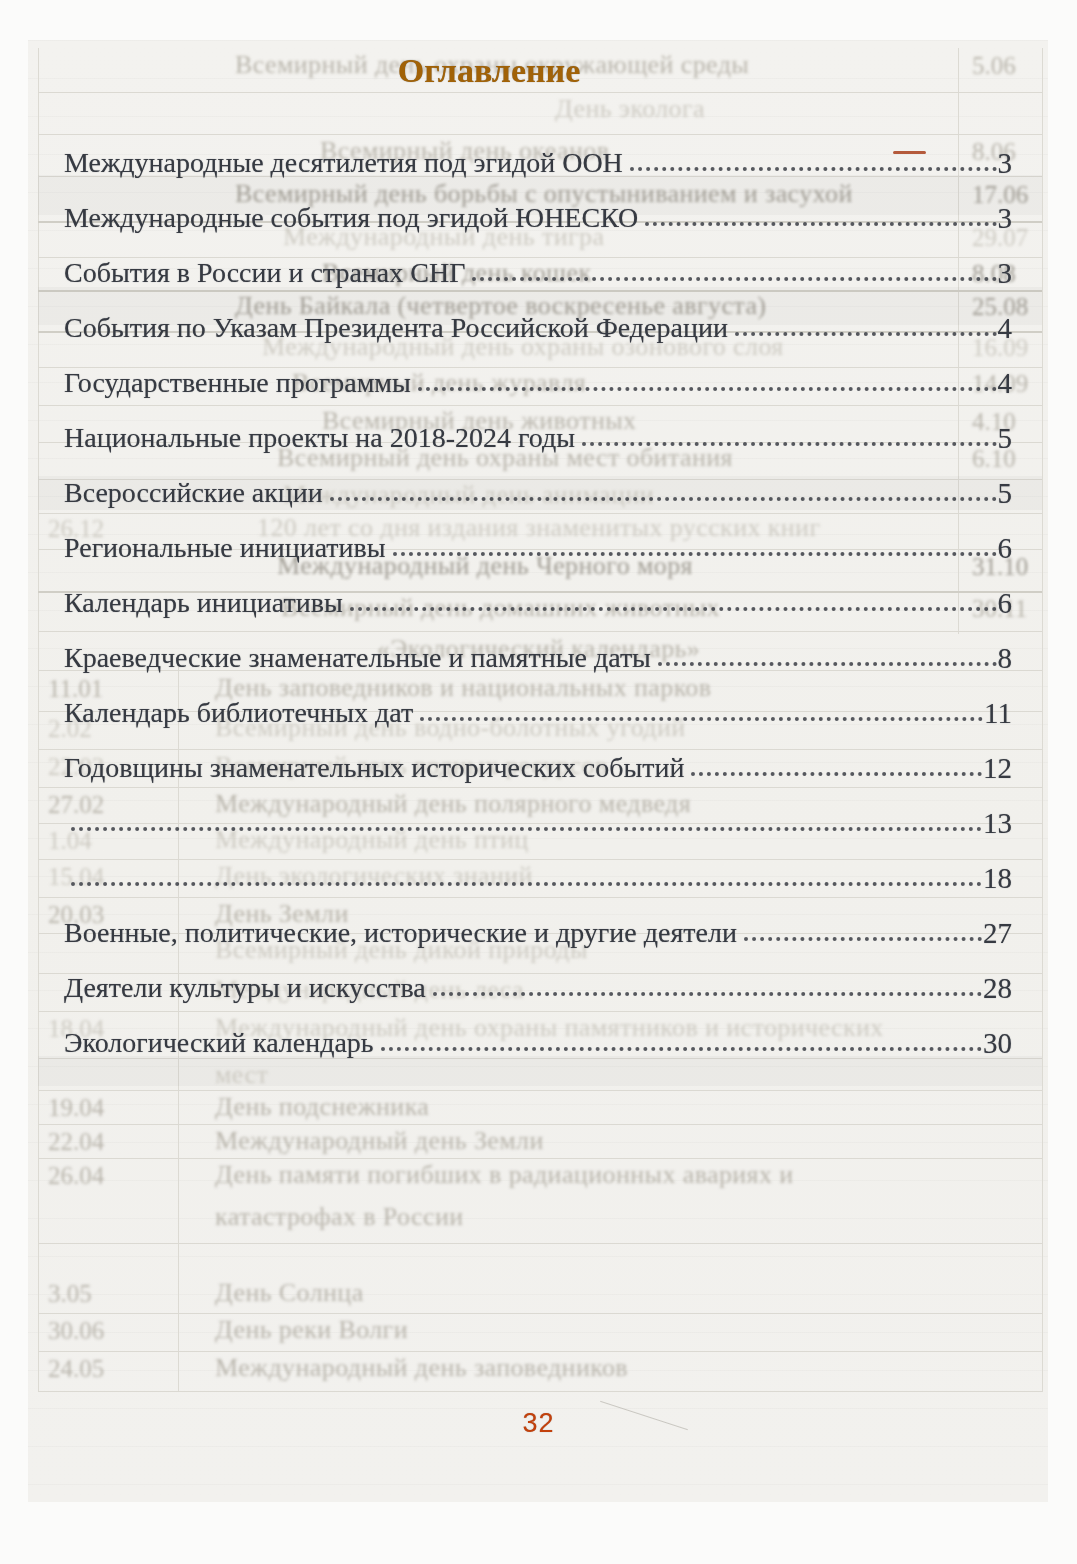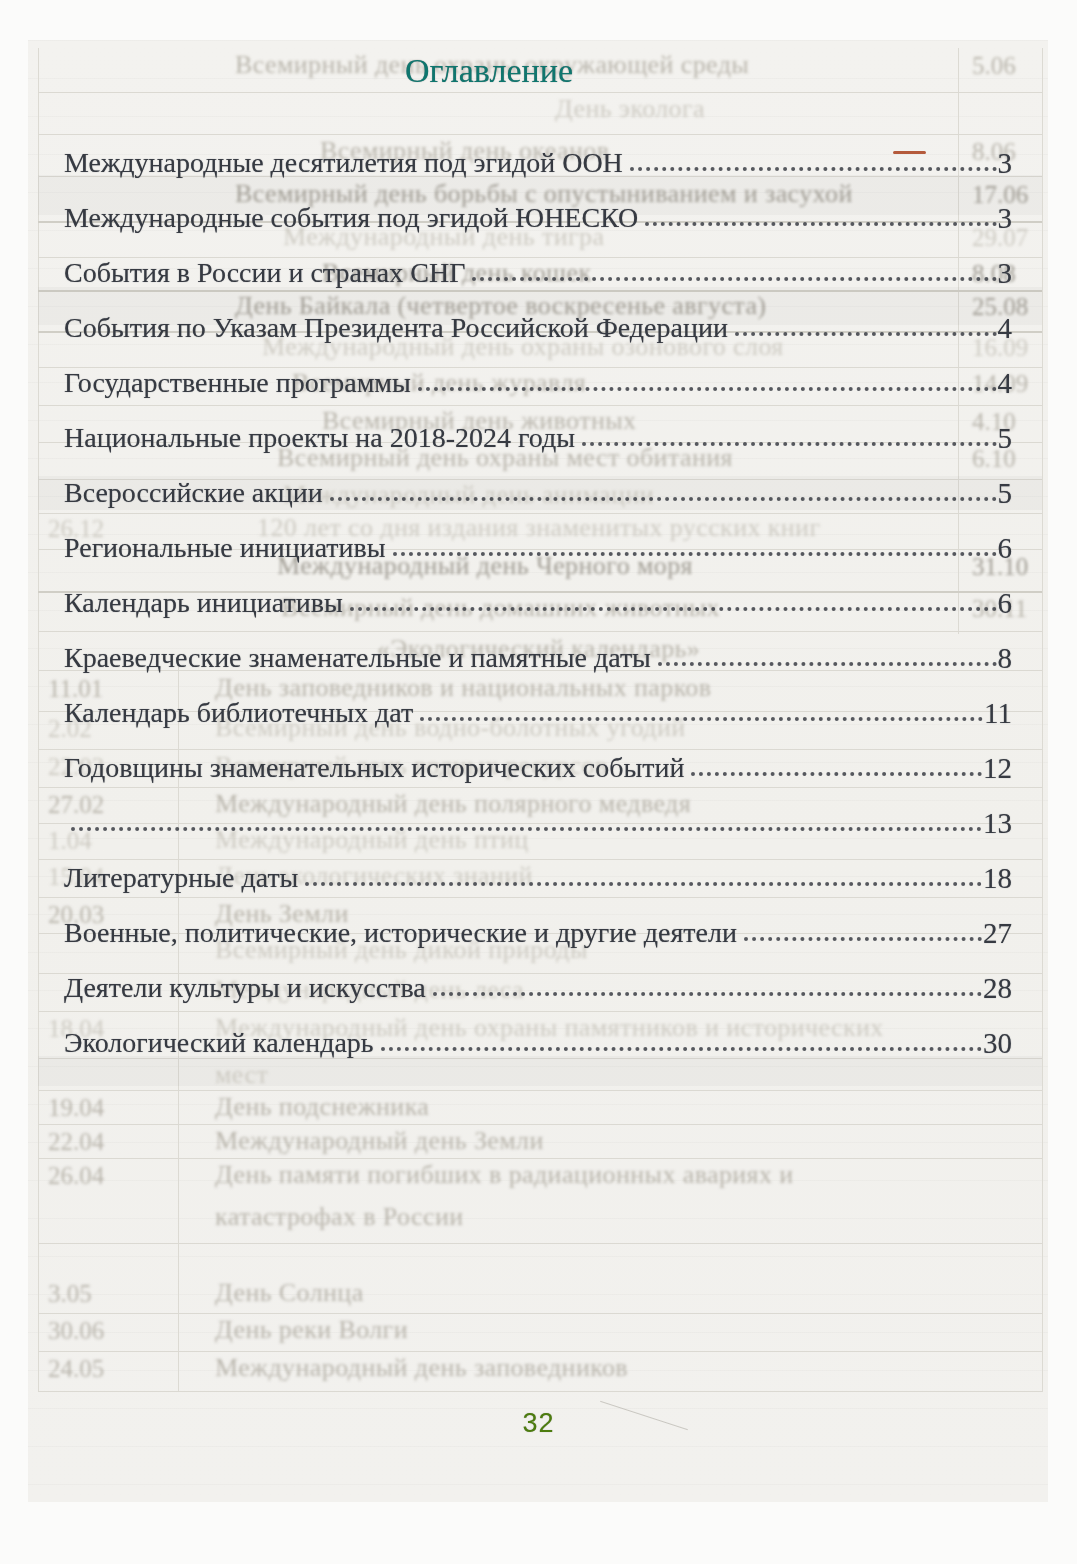--- a/index.html
+++ b/index.html
@@ -26,41 +26,41 @@
   .tone-faint{color:#c7c4bb;opacity:.85;}
   .gdate{position:absolute;font-size:25px;filter:blur(1.4px);}
   .gline{position:absolute;left:38px;width:1004px;height:1px;background:#dbd9d2;}
   .gline.strong{background:#d0cec6;height:2px;}
   .gband{position:absolute;left:38px;width:1004px;background:rgba(125,123,115,0.05);}
   .gv{position:absolute;width:1px;background:#dcdad3;}
   .gcenter{left:0;width:1077px;text-align:center;}
   
   .title{
     position:absolute;left:0;top:52px;width:978px;margin:0;text-align:center;
-    font-size:34px;font-weight:normal;color:#0f766e;
+    font-size:34px;font-weight:bold;color:#a16207;
     text-shadow:0 0 1px rgba(46,49,55,.55);
   }
   #toc{position:absolute;left:64px;top:123px;width:948px;}
   .entry{display:flex;align-items:flex-end;height:55px;}
   .entry .label{
     font-size:28px;line-height:30px;color:#363a42;white-space:nowrap;
     text-shadow:0 0 1px rgba(54,58,66,.5);
   }
   .entry .leader{
     flex:1 1 auto;border-bottom:4px dotted #41444b;margin:0 1px 7px 7px;
     opacity:.88;
   }
   .entry .num{
     font-size:29px;line-height:30px;color:#363a42;
     text-shadow:0 0 1px rgba(54,58,66,.5);
   }
   .pagenum{
     position:absolute;left:0;top:1408px;width:1077px;text-align:center;
     font-family:"Liberation Sans", sans-serif;
-    font-size:27px;color:#4d7c0f;letter-spacing:1px;
+    font-size:27px;color:#c2410c;letter-spacing:1px;
     text-shadow:0 0 1px rgba(70,72,80,.4);
   }
   .red-dash{
     position:absolute;left:893px;top:151px;width:33px;height:3px;
     background:#b45a3b;filter:blur(.6px);border-radius:2px;
   }
   .scratch{
     position:absolute;left:598px;top:1415px;width:92px;height:1px;
     background:#c9c7c1;transform:rotate(18deg);filter:blur(.4px);
   }
@@ -239,21 +239,20 @@
     <div class="entry">
       <span class="label">Годовщины знаменательных исторических событий</span>
       <span class="leader"></span>
       <span class="num">12</span>
     </div>
     <div class="entry">
       <span class="leader"></span>
       <span class="num">13</span>
     </div>
     <div class="entry">
-      <span class="label">Литературные даты</span>
       <span class="leader"></span>
       <span class="num">18</span>
     </div>
     <div class="entry">
       <span class="label">Военные, политические, исторические и другие деятели</span>
       <span class="leader"></span>
       <span class="num">27</span>
     </div>
     <div class="entry">
       <span class="label">Деятели культуры и искусства</span>

